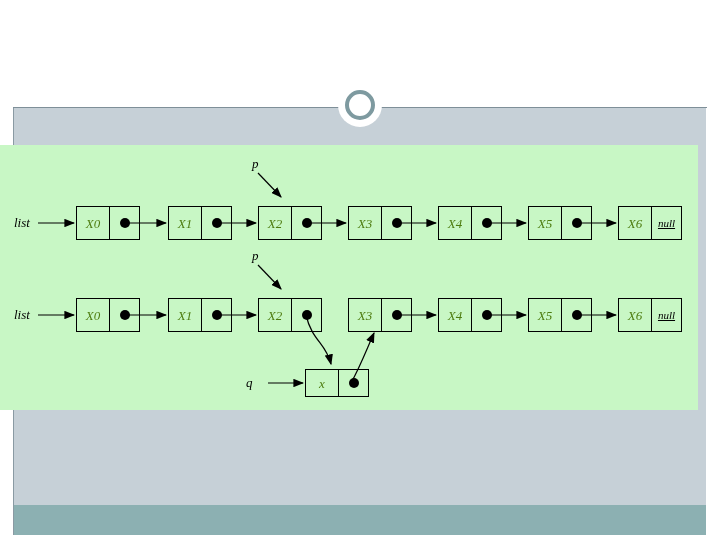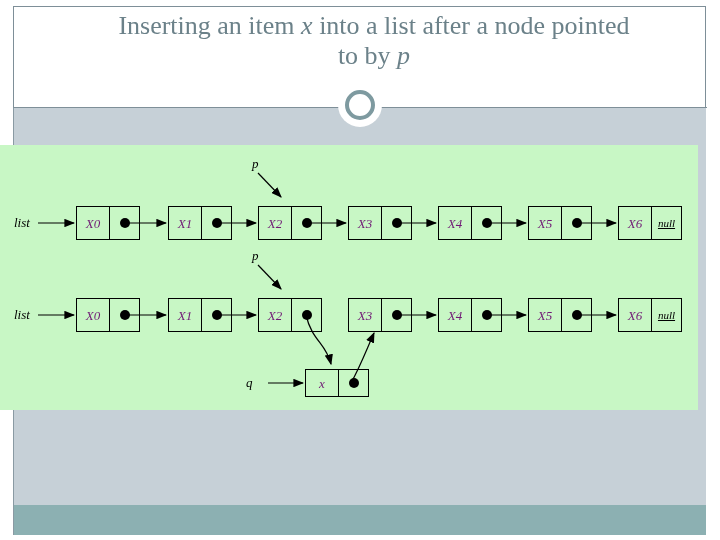--- a/index.html
+++ b/index.html
@@ -76,21 +76,21 @@
   .node .cell{
     position:relative;
     display:flex;align-items:center;justify-content:center;
     box-sizing:border-box;
     height:100%;
   }
   .node .cell.left{width:33px;border-right:1px solid #000;}
   .node .cell.right{width:29px;text-decoration:underline;}
   .node .lbl{
     font-family:"Liberation Serif", serif;
-    font-style:italic;font-size:13px;color:#701a75;line-height:1;
+    font-style:italic;font-size:13px;color:#4d7c0f;line-height:1;
   }
   .dot{
     width:10px;height:10px;border-radius:50%;background:#000;
   }
 
   
   .node.tail .cell.left{width:33px;justify-content:center;}
   .node.tail .cell.right{width:29px;}
   .node.tail .nullword{
     font-family:"Liberation Serif", serif;
@@ -114,24 +114,20 @@
   svg.wires line, svg.wires path{stroke:#000;stroke-width:1.2;fill:none;}
 </style>
 </head>
 <body>
 
 <div id="stage">
 
   <div class="slide-body"></div>
   <div class="slide-footer-band"></div>
 
-  <div class="title-box">
-    <div class="title-text"><span>Inserting an item </span><i>x</i><span> into a list after a node pointed</span>
-<span>to by </span><i>p</i></div>
-  </div>
   <div class="title-rule"></div>
   <div class="ring-wrap"></div>
   <div class="ring"></div>
 
   <div class="diagram">
 
     <svg class="wires">
       <defs>
         <marker id="ah" markerWidth="9" markerHeight="7" refX="8" refY="3.5" orient="auto">
           <polygon points="0 0, 9 3.5, 0 7" fill="#000"></polygon>

